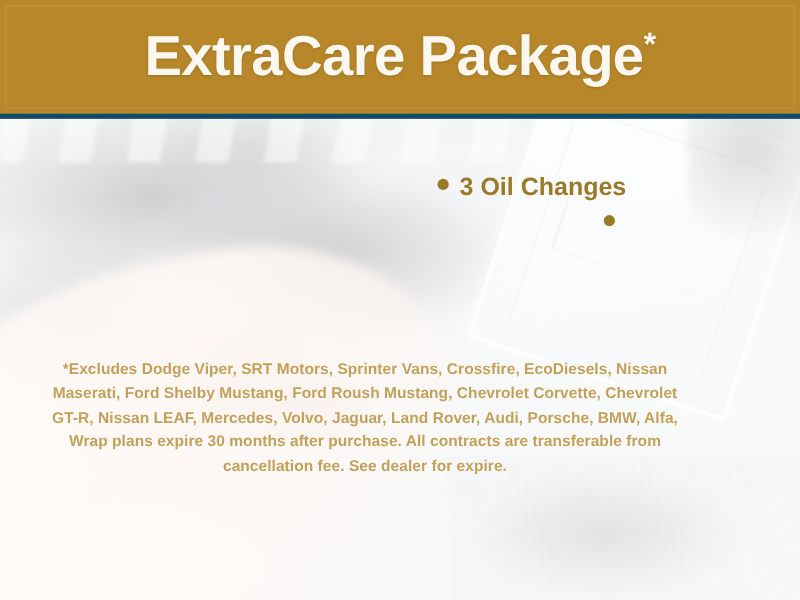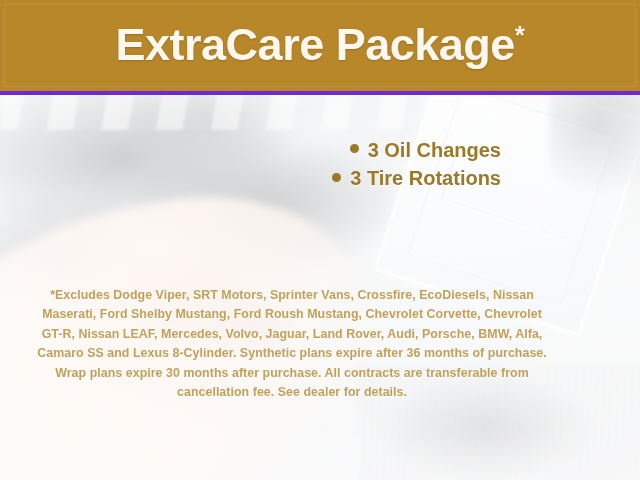--- a/index.html
+++ b/index.html
@@ -164,21 +164,21 @@
   }
 
   
   .banner {
     position: absolute;
     left: 0; top: 0;
     width: 640px;
     height: 95px;
     background: #b7872a;
     box-sizing: border-box;
-    border-bottom: 4px solid #6d28d9;
+    border-bottom: 4px solid #0c4a6e;
     display: flex;
     align-items: center;
     justify-content: center;
     z-index: 5;
   }
   .banner-inner {
     position: absolute;
     left: 4px; right: 4px; top: 4px; bottom: 4px;
     border: 1px solid rgba(255,255,255,0.10);
     pointer-events: none;
@@ -278,25 +278,24 @@
     <div class="bg-vignette"></div>
   </div>
 
   <div class="banner">
     <div class="banner-inner"></div>
     <div class="banner-title"><span>ExtraCare Package</span><span class="star">*</span></div>
   </div>
 
   <div class="benefits">
     <div class="benefit-row"><span class="dot"></span><span>3 Oil Changes</span></div>
-    <div class="benefit-row"><span class="dot"></span><span>3 Tire Rotations</span></div>
+    <div class="benefit-row"><span class="dot"></span></div>
   </div>
 
   <div class="fineprint">
     <div class="fine-line">*Excludes Dodge Viper, SRT Motors, Sprinter Vans, Crossfire, EcoDiesels, Nissan</div>
     <div class="fine-line">Maserati, Ford Shelby Mustang, Ford Roush Mustang, Chevrolet Corvette, Chevrolet</div>
     <div class="fine-line">GT-R, Nissan LEAF, Mercedes, Volvo, Jaguar, Land Rover, Audi, Porsche, BMW, Alfa,</div>
-    <div class="fine-line">Camaro SS and Lexus 8-Cylinder. Synthetic plans expire after 36 months of purchase.</div>
     <div class="fine-line">Wrap plans expire 30 months after purchase. All contracts are transferable from</div>
-    <div class="fine-line">cancellation fee. See dealer for details.</div>
+    <div class="fine-line">cancellation fee. See dealer for expire.</div>
   </div>
 
 </div>
 
 </body></html>

